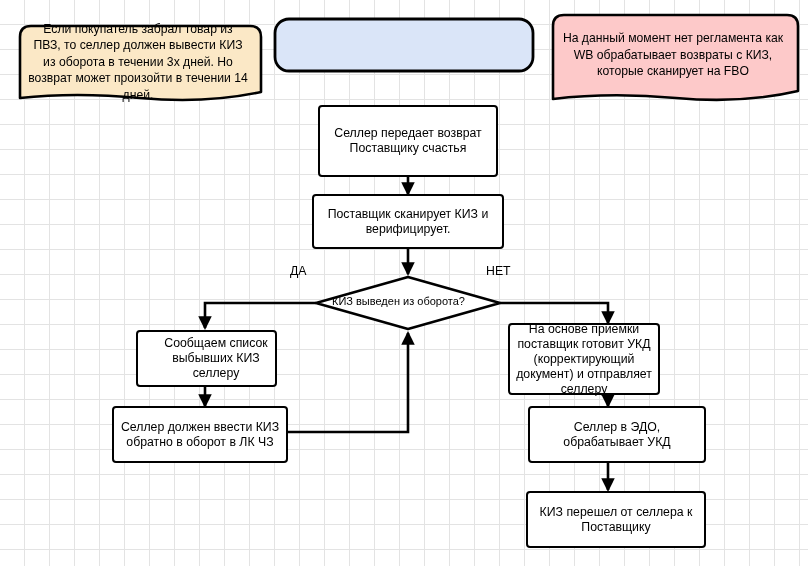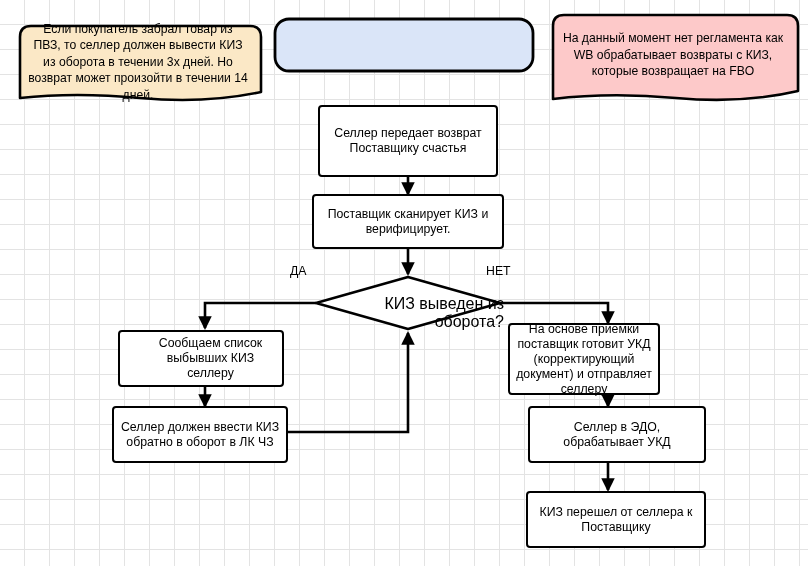--- a/index.html
+++ b/index.html
@@ -69,25 +69,25 @@
   }
   .decision-label {
     position: absolute;
     font-size: 12.3px;
     color: #000000;
     z-index: 4;
   }
   .diamond-text {
     position: absolute;
     z-index: 4;
-    font-size: 16px;
+    font-size: 11px;
     color: #000000;
-    text-align: right;
+    text-align: left;
     width: 100%;
-    left: 4px;
+    left: 16px;
   }
   .diamond-box { position: absolute; z-index: 3; }
 </style>
 </head>
 <body>
 
 <div id="canvas">
 
   <svg id="svg-layer" viewBox="0 0 808 566" xmlns="http://www.w3.org/2000/svg">
     <defs>
@@ -122,39 +122,39 @@
 
     <line x1="608" y1="462" x2="608" y2="490" stroke="#000000" stroke-width="2.6" marker-end="url(#arrow)"></line>
   </svg>
 
 
   <div class="note-wrap" style="left:20px; top:26px; width:241px; height:72px;">
     <div class="note-text" style="top:0; height:72px;">Если покупатель забрал товар из ПВЗ, то селлер должен вывести КИЗ из оборота в течении 3х дней. Но возврат может произойти в течении 14 дней.</div>
   </div>
 
   <div class="note-wrap" style="left:553px; top:15px; width:245px; height:80px;">
-    <div class="note-text" style="top:0; height:80px;">На данный момент нет регламента как WB обрабатывает возвраты с КИЗ, которые возвращает на FBO</div>
+    <div class="note-text" style="top:0; height:80px;">На данный момент нет регламента как WB обрабатывает возвраты с КИЗ, которые сканирует на FBO</div>
   </div>
 
   <div class="node process" style="left:318px; top:105px; width:180px; height:72px;">
     <span>Селлер передает возврат Поставщику счастья</span>
   </div>
 
   <div class="node process" style="left:312px; top:194px; width:192px; height:55px;">
     <span>Поставщик сканирует КИЗ и верифицирует.</span>
   </div>
 
   <div class="diamond-box" style="left:316px; top:277px; width:184px; height:52px;">
     <div class="diamond-text" style="top:18px;">КИЗ выведен из оборота?</div>
   </div>
 
   <div class="decision-label" style="left:290px; top:264px;">ДА</div>
   <div class="decision-label" style="left:486px; top:264px;">НЕТ</div>
 
-  <div class="node process" style="left:118px; top:330px; width:166px; height:57px;padding-left:24px;">
+  <div class="node process" style="left:136px; top:330px; width:141px; height:57px;padding-left:24px;">
     <span>Сообщаем список выбывших КИЗ селлеру</span>
   </div>
 
   <div class="node process" style="left:112px; top:406px; width:176px; height:57px;">
     <span>Селлер должен ввести КИЗ обратно в оборот в ЛК ЧЗ</span>
   </div>
 
   <div class="node process" style="left:508px; top:323px; width:152px; height:72px;">
     <span>На основе приемки поставщик готовит УКД (корректирующий документ) и отправляет селлеру</span>
   </div>

